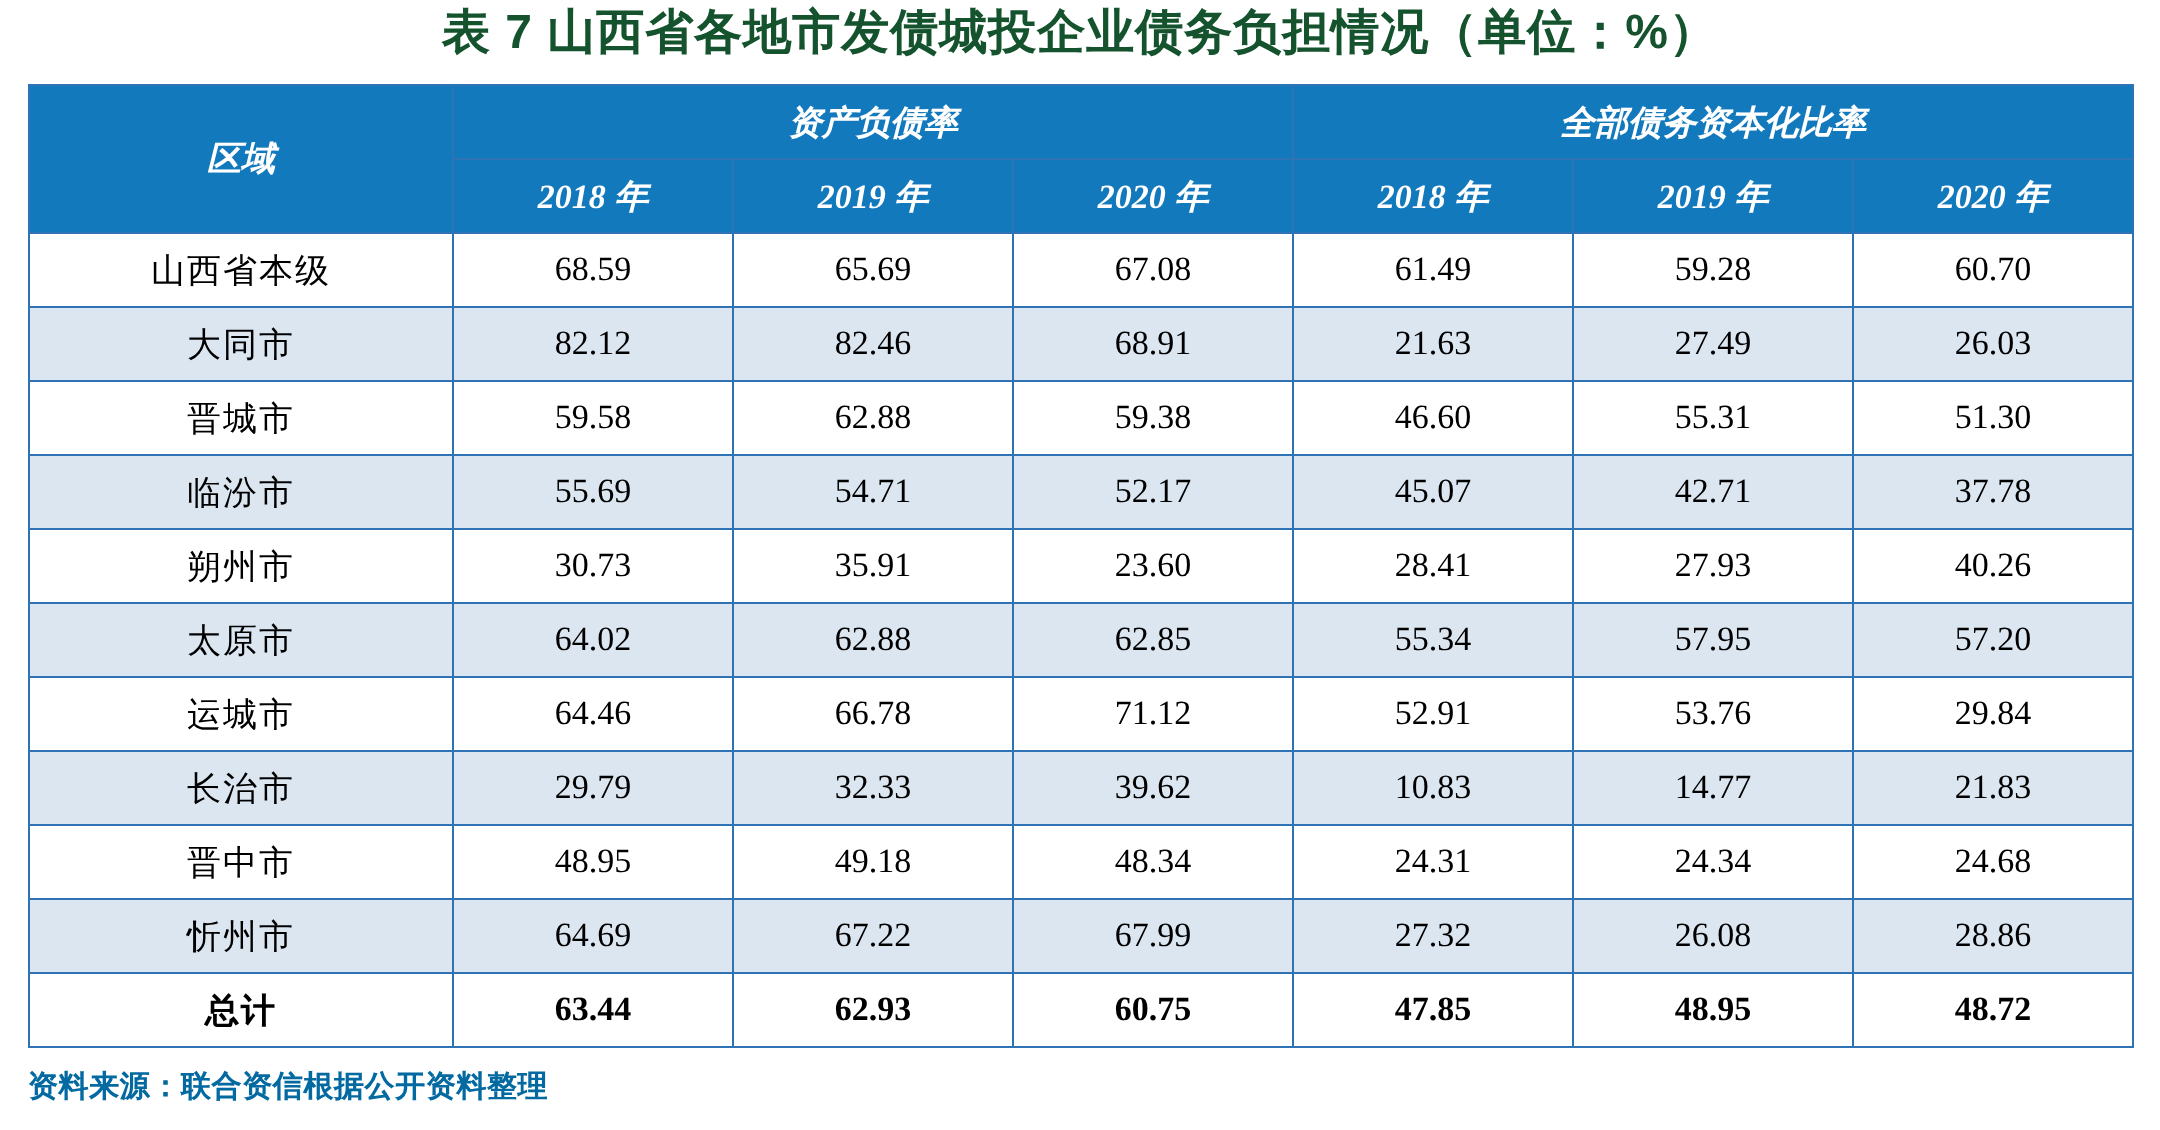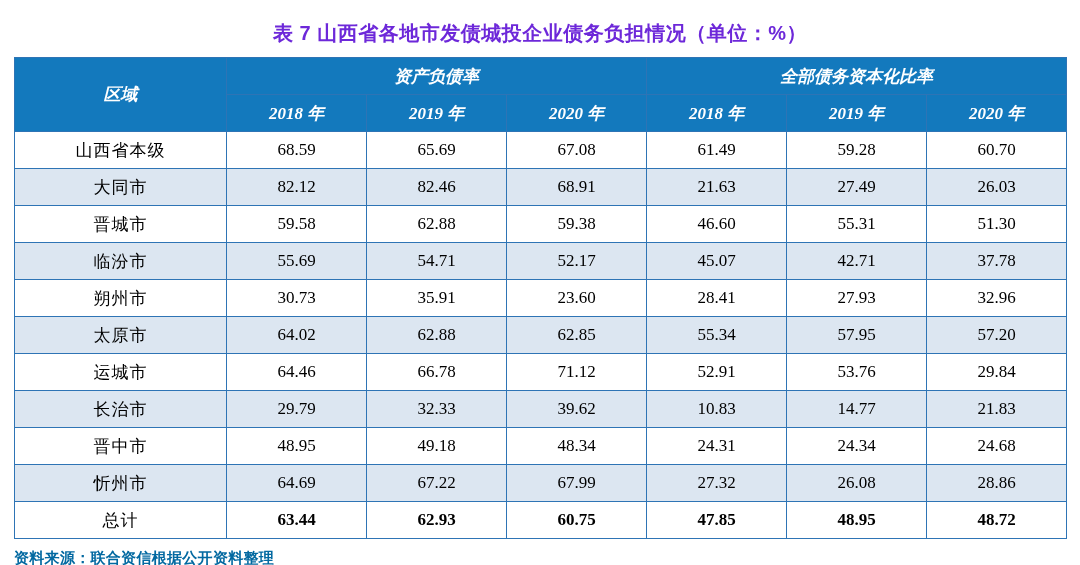--- a/index.html
+++ b/index.html
@@ -17,25 +17,25 @@
   .page {
     width: 1080px;
     height: 565px;
     position: relative;
     box-sizing: border-box;
   }
   .table-title {
     text-align: center;
     font-family: "Liberation Sans", sans-serif;
     font-weight: bold;
-    font-size: 20px;
+    font-size: 24px;
     letter-spacing: 0.5px;
-    padding-top: 20px;
+    padding-top: 0;
     padding-bottom: 10px;
-    color: #6d28d9;
+    color: #14532d;
   }
   table.data-table {
     border-collapse: collapse;
     width: 1052px;
     margin: 0 14px;
     table-layout: fixed;
   }
   table.data-table th,
   table.data-table td {
     border: 1px solid #2e74b5;
@@ -72,21 +72,21 @@
   tbody td.num {
     font-family: "Liberation Serif", serif;
     font-size: 17px;
   }
   tbody tr.total td {
     font-weight: bold;
     background: #ffffff;
   }
   tbody tr.total td.region-cell {
     font-family: "Liberation Sans", sans-serif;
-    font-weight: normal;
+    font-weight: bold;
   }
   .source-note {
     margin: 10px 14px 0 14px;
     font-family: "Liberation Sans", sans-serif;
     font-size: 15px;
     font-weight: bold;
     color: #0369a1;
     letter-spacing: 0.3px;
   }
   col.c0 { width: 212px; }
@@ -161,21 +161,21 @@
         <td class="num">42.71</td>
         <td class="num">37.78</td>
       </tr>
       <tr class="odd">
         <td class="region-cell">朔州市</td>
         <td class="num">30.73</td>
         <td class="num">35.91</td>
         <td class="num">23.60</td>
         <td class="num">28.41</td>
         <td class="num">27.93</td>
-        <td class="num">32.96</td>
+        <td class="num">40.26</td>
       </tr>
       <tr class="even">
         <td class="region-cell">太原市</td>
         <td class="num">64.02</td>
         <td class="num">62.88</td>
         <td class="num">62.85</td>
         <td class="num">55.34</td>
         <td class="num">57.95</td>
         <td class="num">57.20</td>
       </tr>

